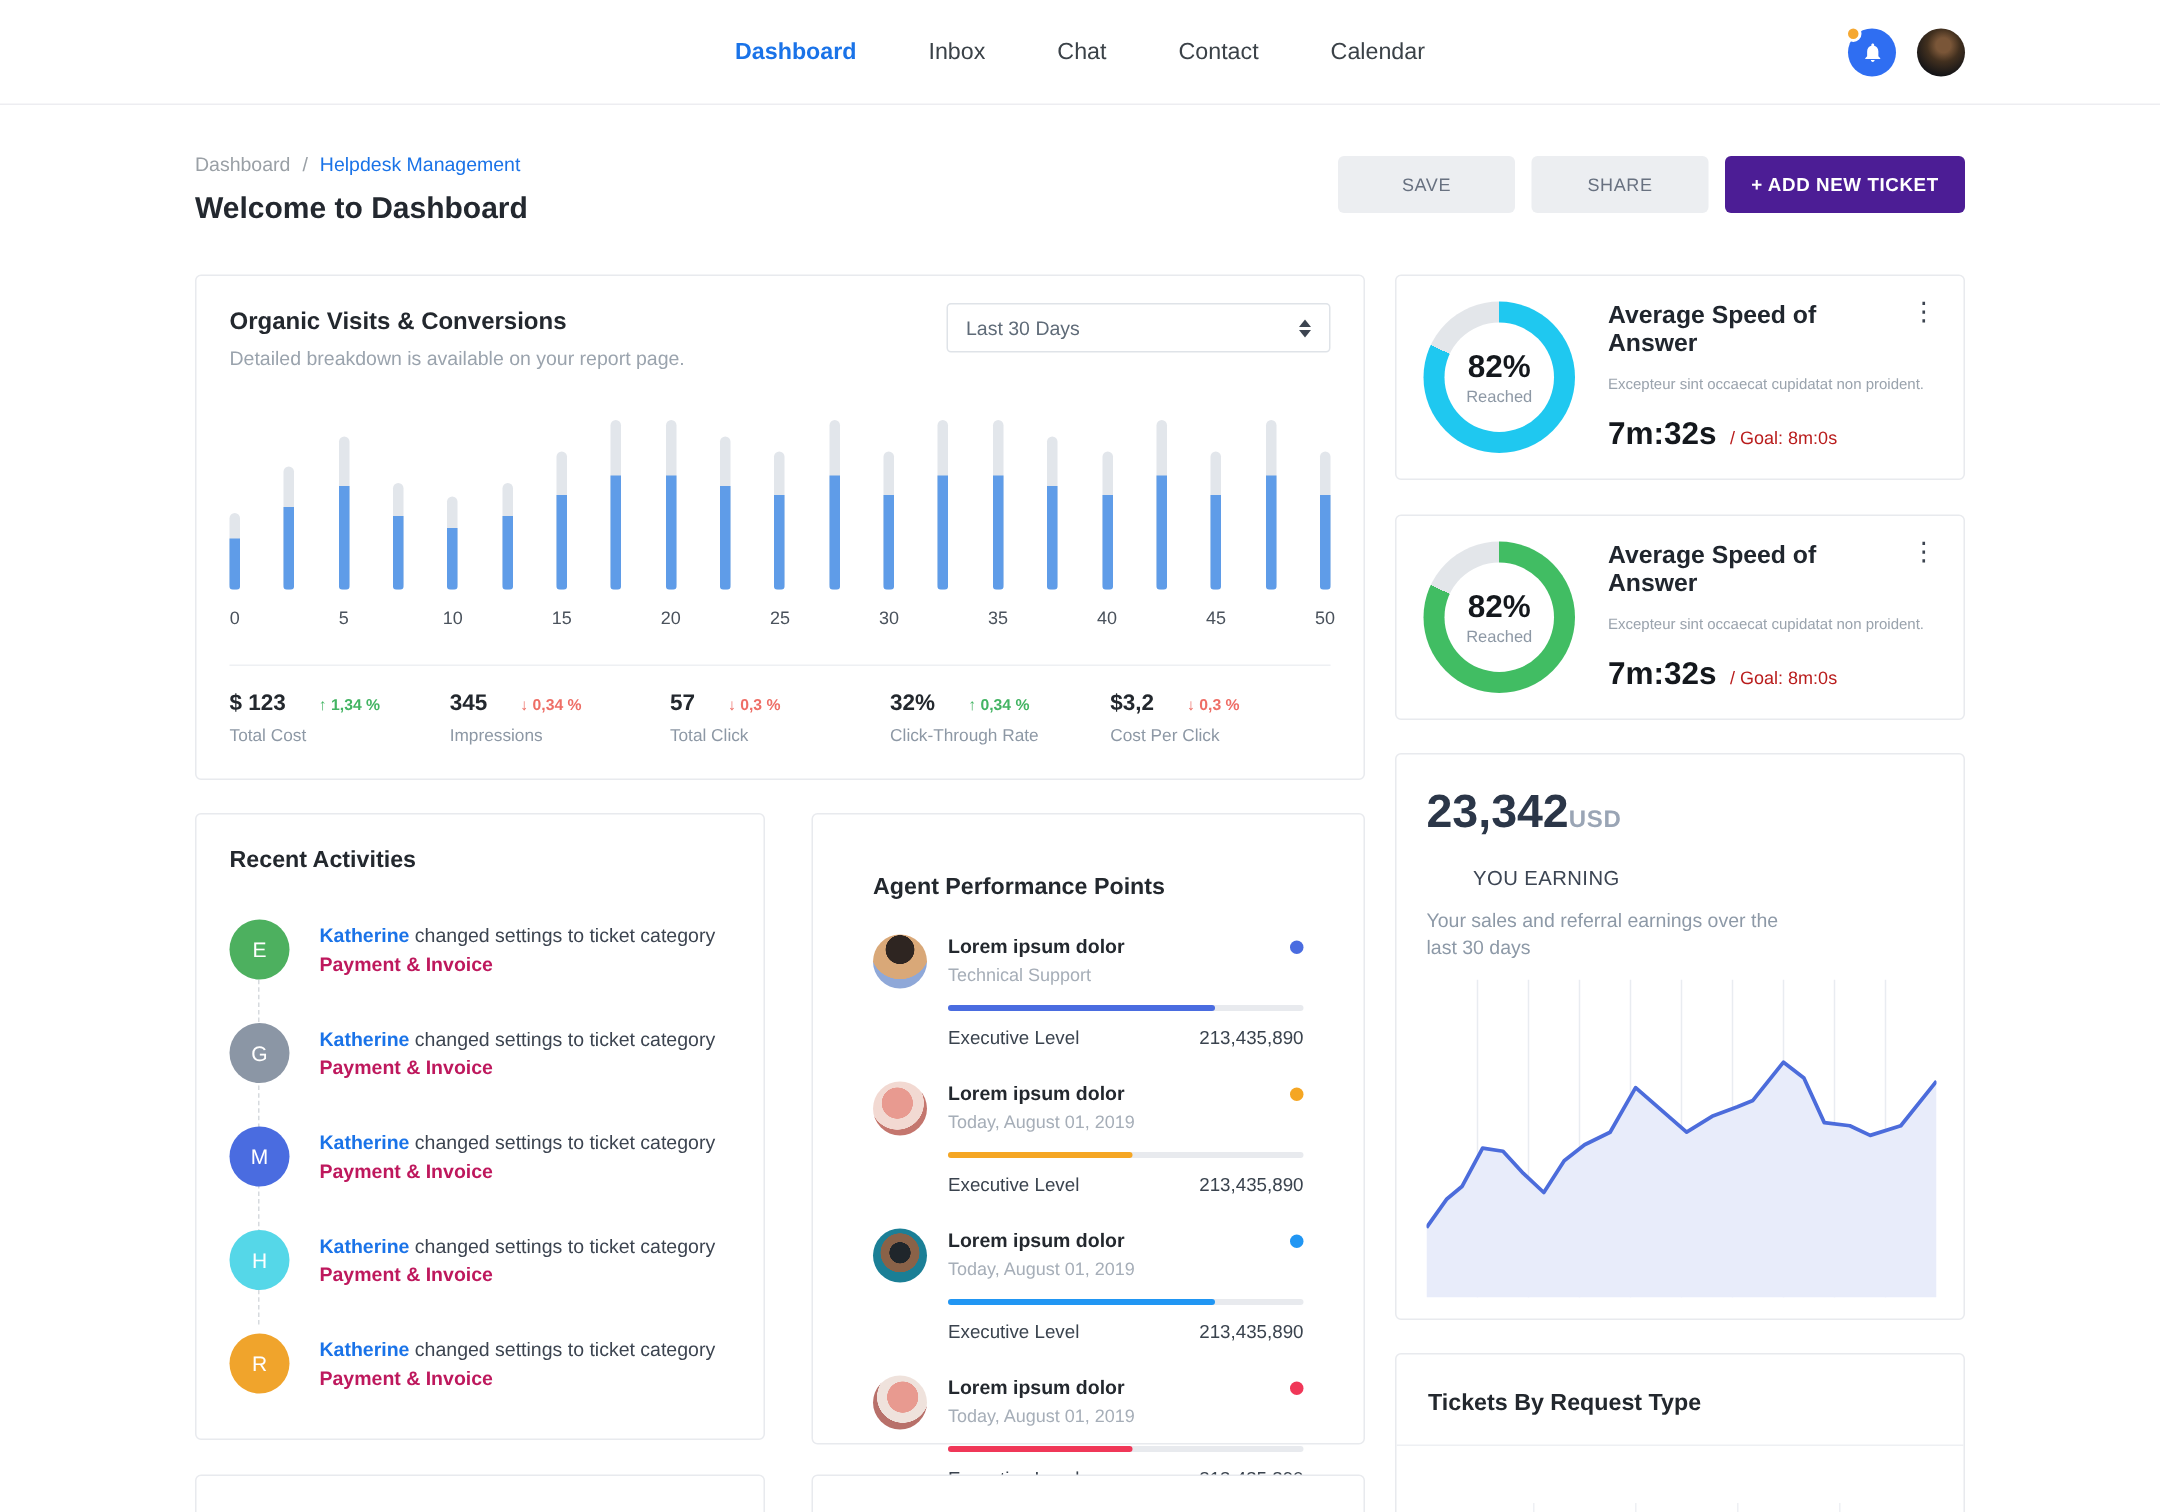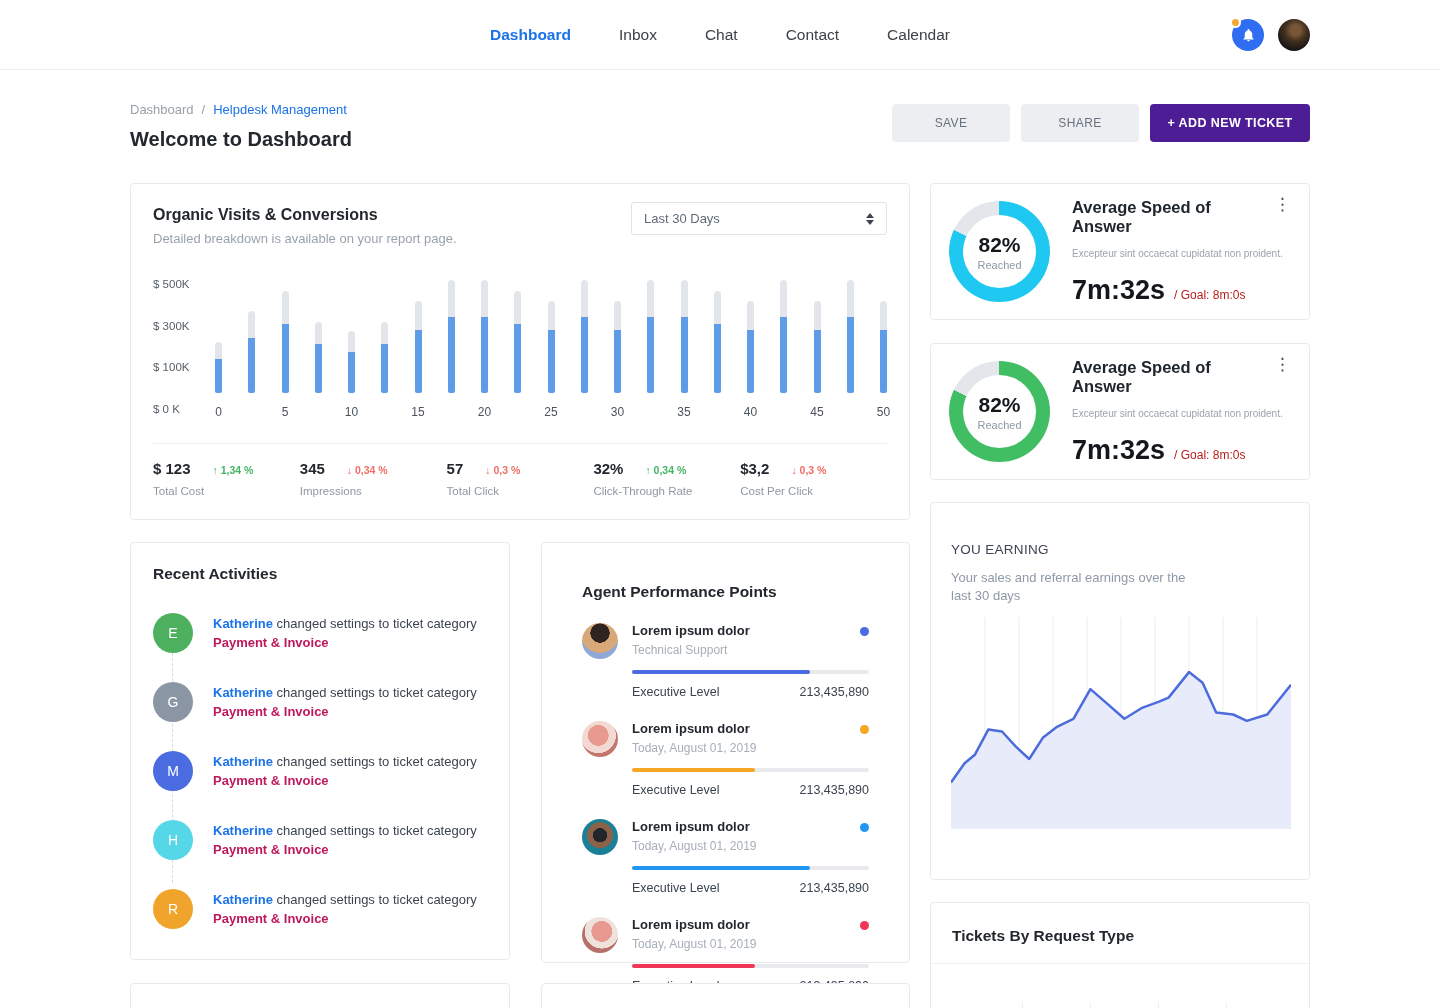--- a/index.html
+++ b/index.html
@@ -111,28 +111,28 @@
   .donut-hole { width:73px; height:73px; border-radius:50%; background:#fff; display:flex;
     flex-direction:column; align-items:center; justify-content:center; }
   .donut-pct { font-size:21px; font-weight:bold; color:#14181d; }
   .donut-cap { font-size:11px; color:#8d98a5; margin-top:2px; }
   .speed-body { margin-left:22px; flex:1; position:relative; }
   .speed-title { font-size:16.5px; font-weight:bold; color:#20262e; padding-right:24px; }
   .kebab-icon { position:absolute; right:0; top:-2px; font-size:17px; color:#3c4450; cursor:pointer;
     letter-spacing:0; line-height:1; }
   .speed-desc { margin-top:9px; font-size:10px; color:#9aa3ad; line-height:17px; max-width:245px; }
   .speed-time-row { margin-top:13px; display:flex; align-items:baseline; }
-  .speed-time { font-size:27px; font-weight:bold; color:#14181d; }
+  .speed-time { font-size:21px; font-weight:bold; color:#14181d; }
   .speed-goal { font-size:12px; color:#b91c1c; margin-left:9px; }
 
   .card-earn { margin-top:22px; height:378px; padding:20px 20px 14px 20px; }
   .earn-amount-row { display:flex; align-items:baseline; }
   .earn-amount { font-size:31px; font-weight:bold; color:#2b3648; }
   .earn-cur { font-size:16px; font-weight:bold; color:#9aa5b5; letter-spacing:.5px; }
-  .earn-label { margin-top:19px; font-size:13.5px; color:#3c4553; letter-spacing:.3px; }
+  .earn-label { margin-top:19px; font-size:13.5px; color:#3c4553; letter-spacing:.3px;margin-left:31px; }
   .earn-desc { margin-top:12px; font-size:13px; color:#8d99a7; line-height:18px; max-width:250px; }
   .earn-chart { margin-top:12px; }
 
   .card-tickets { margin-top:22px; height:160px; }
   .tickets-head { padding:24px 21px 18px 21px; font-size:15.5px; font-weight:bold; color:#23282e;
     border-bottom:1px solid #eef0f3; }
   .tickets-plot { height:60px; position:relative; margin:0 21px; }
   .tickets-plot i { position:absolute; bottom:0; width:1px; height:22px; background:#eef0f4; }
 </style>
 </head>
@@ -185,26 +185,20 @@
         <div class="card-subtitle">Detailed breakdown is available on your report page.</div>
         <div class="range-select">
           <span>Last 30 Days</span>
           <span class="spinner-icon">
               <i class="up"></i>
               <i class="down"></i>
             </span>
         </div>
 
         <div class="chart-zone">
-          <div class="ycol" id="bar-yticks">
-              <span style="top: 0px;">$ 500K</span>
-              <span style="top: 41.5px;">$ 300K</span>
-              <span style="top: 83px;">$ 100K</span>
-              <span style="top: 124.5px;">$ 0 K</span>
-            </div>
           <div class="plot">
             <div class="bars" id="bar-area">
                 <div class="bar-slot">
                   <i class="bar-track" style="height: 51px;"></i>
                   <i class="bar-fill" style="height: 34px;"></i>
                 </div>
                 <div class="bar-slot">
                   <i class="bar-track" style="height: 82px;"></i>
                   <i class="bar-fill" style="height: 55px;"></i>
                 </div>
@@ -513,20 +507,24 @@
           <div class="kebab-icon">⋮</div>
           <div class="speed-desc">Excepteur sint occaecat cupidatat non proident.</div>
           <div class="speed-time-row">
             <span class="speed-time">7m:32s</span>
             <span class="speed-goal">/ Goal: 8m:0s</span>
           </div>
         </div>
       </div>
 
       <div class="card card-earn">
+        <div class="earn-amount-row">
+          <span class="earn-amount">23,342</span>
+          <span class="earn-cur">USD</span>
+        </div>
         <div class="earn-label">YOU EARNING</div>
         <div class="earn-desc">Your sales and referral earnings over the last 30 days</div>
         <svg class="earn-chart" id="earn-chart" width="340" height="212" viewBox="0 0 340 212">
             <line x1="34" x2="34" y1="0" y2="212" stroke="#e9ecf1" stroke-width="1"></line>
             <line x1="68" x2="68" y1="0" y2="212" stroke="#e9ecf1" stroke-width="1"></line>
             <line x1="102" x2="102" y1="0" y2="212" stroke="#e9ecf1" stroke-width="1"></line>
             <line x1="136" x2="136" y1="0" y2="212" stroke="#e9ecf1" stroke-width="1"></line>
             <line x1="170" x2="170" y1="0" y2="212" stroke="#e9ecf1" stroke-width="1"></line>
             <line x1="204" x2="204" y1="0" y2="212" stroke="#e9ecf1" stroke-width="1"></line>
             <line x1="238" x2="238" y1="0" y2="212" stroke="#e9ecf1" stroke-width="1"></line>

